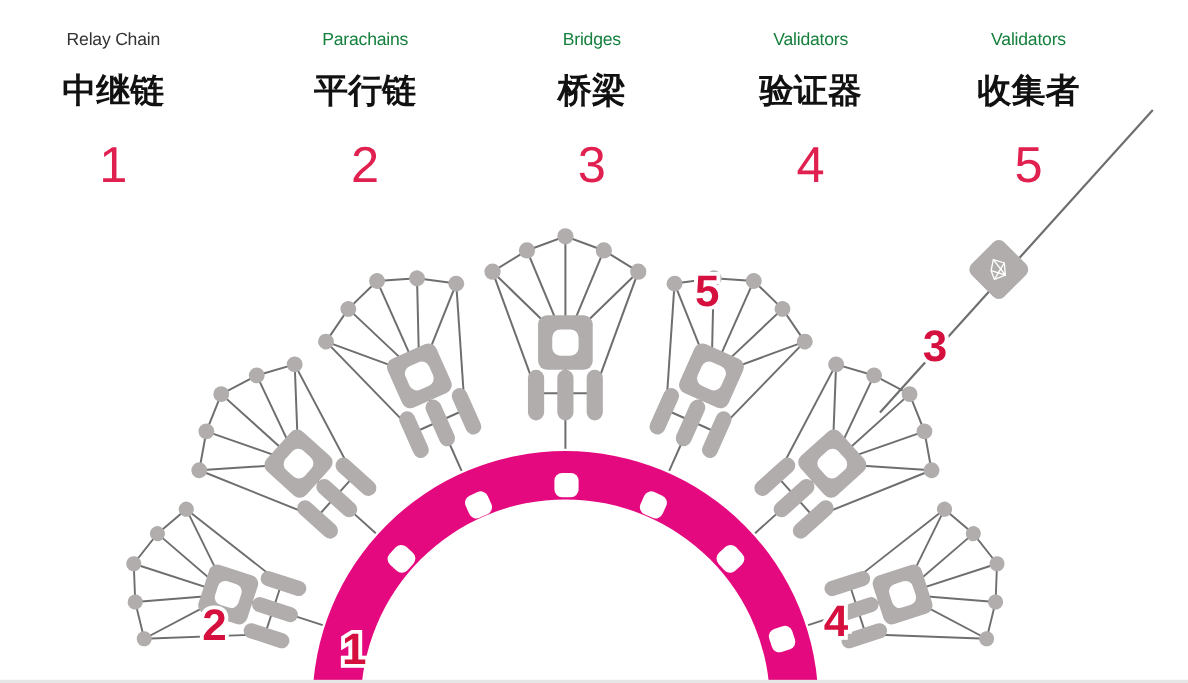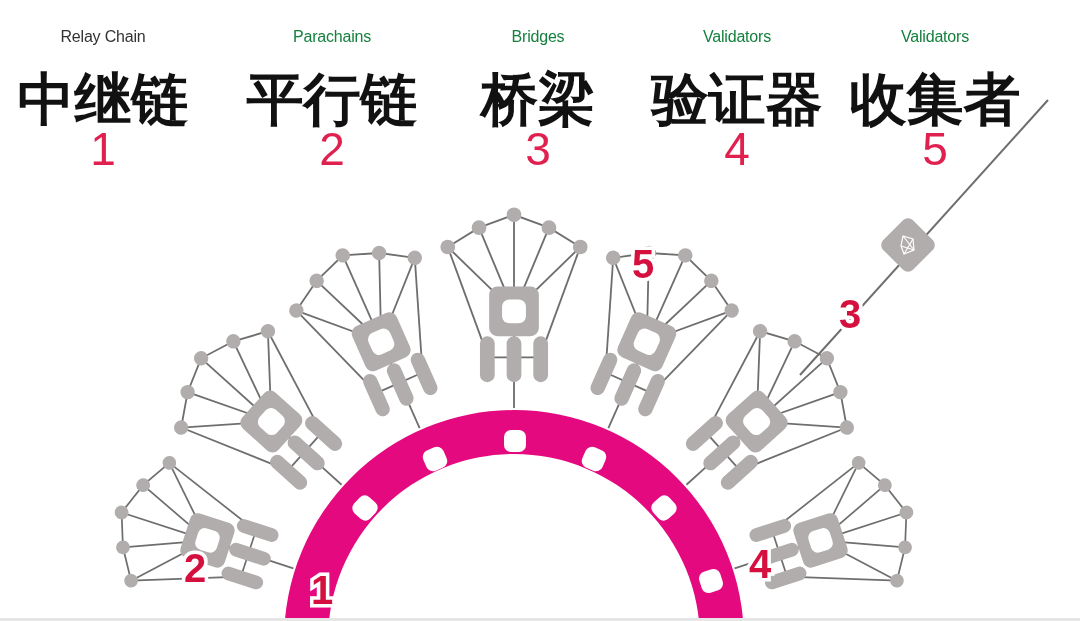--- a/index.html
+++ b/index.html
@@ -1,21 +1,21 @@
 <!DOCTYPE html>
 <html><head>
 <meta charset="utf-8">
 <style>
   html, body { margin:0; padding:0; background:#ffffff; }
   body { width:1080px; height:621px; position:relative; overflow:hidden; font-family:"Liberation Sans", sans-serif; }
   .header { position:absolute; top:0; left:0; width:987px; height:190px; }
   .col { position:absolute; top:0; width:200px; text-align:center; }
   .en { position:absolute; top:28px; width:100%; font-size:16px; color:#15803d; letter-spacing:-0.2px; }
   .en.dark { color:#333; }
-  .zh { position:absolute; top:62px; width:100%; font-size:57px; font-weight:bold; color:#111; font-family:"DejaVu Sans", sans-serif; }
+  .zh { position:absolute; top:62px; width:100%; font-size:31px; font-weight:bold; color:#111; font-family:"DejaVu Sans", sans-serif; }
   .num { position:absolute; top:122px; width:100%; font-size:46px; color:#e0204f; font-family:"Liberation Sans", sans-serif; }
   svg.diagram { position:absolute; left:0; top:0; }
   .bottom-bar { position:absolute; left:0; top:618px; width:1080px; height:3px; background:#e6e6e6; }
   .callout { font-family:"Liberation Sans", sans-serif; font-weight:bold; font-size:40px; fill:#d5103f; stroke:#ffffff; stroke-width:7px; paint-order:stroke; }
 </style>
 </head>
 <body>
 
 <div class="header">
   <div class="col" style="left:3px;">

